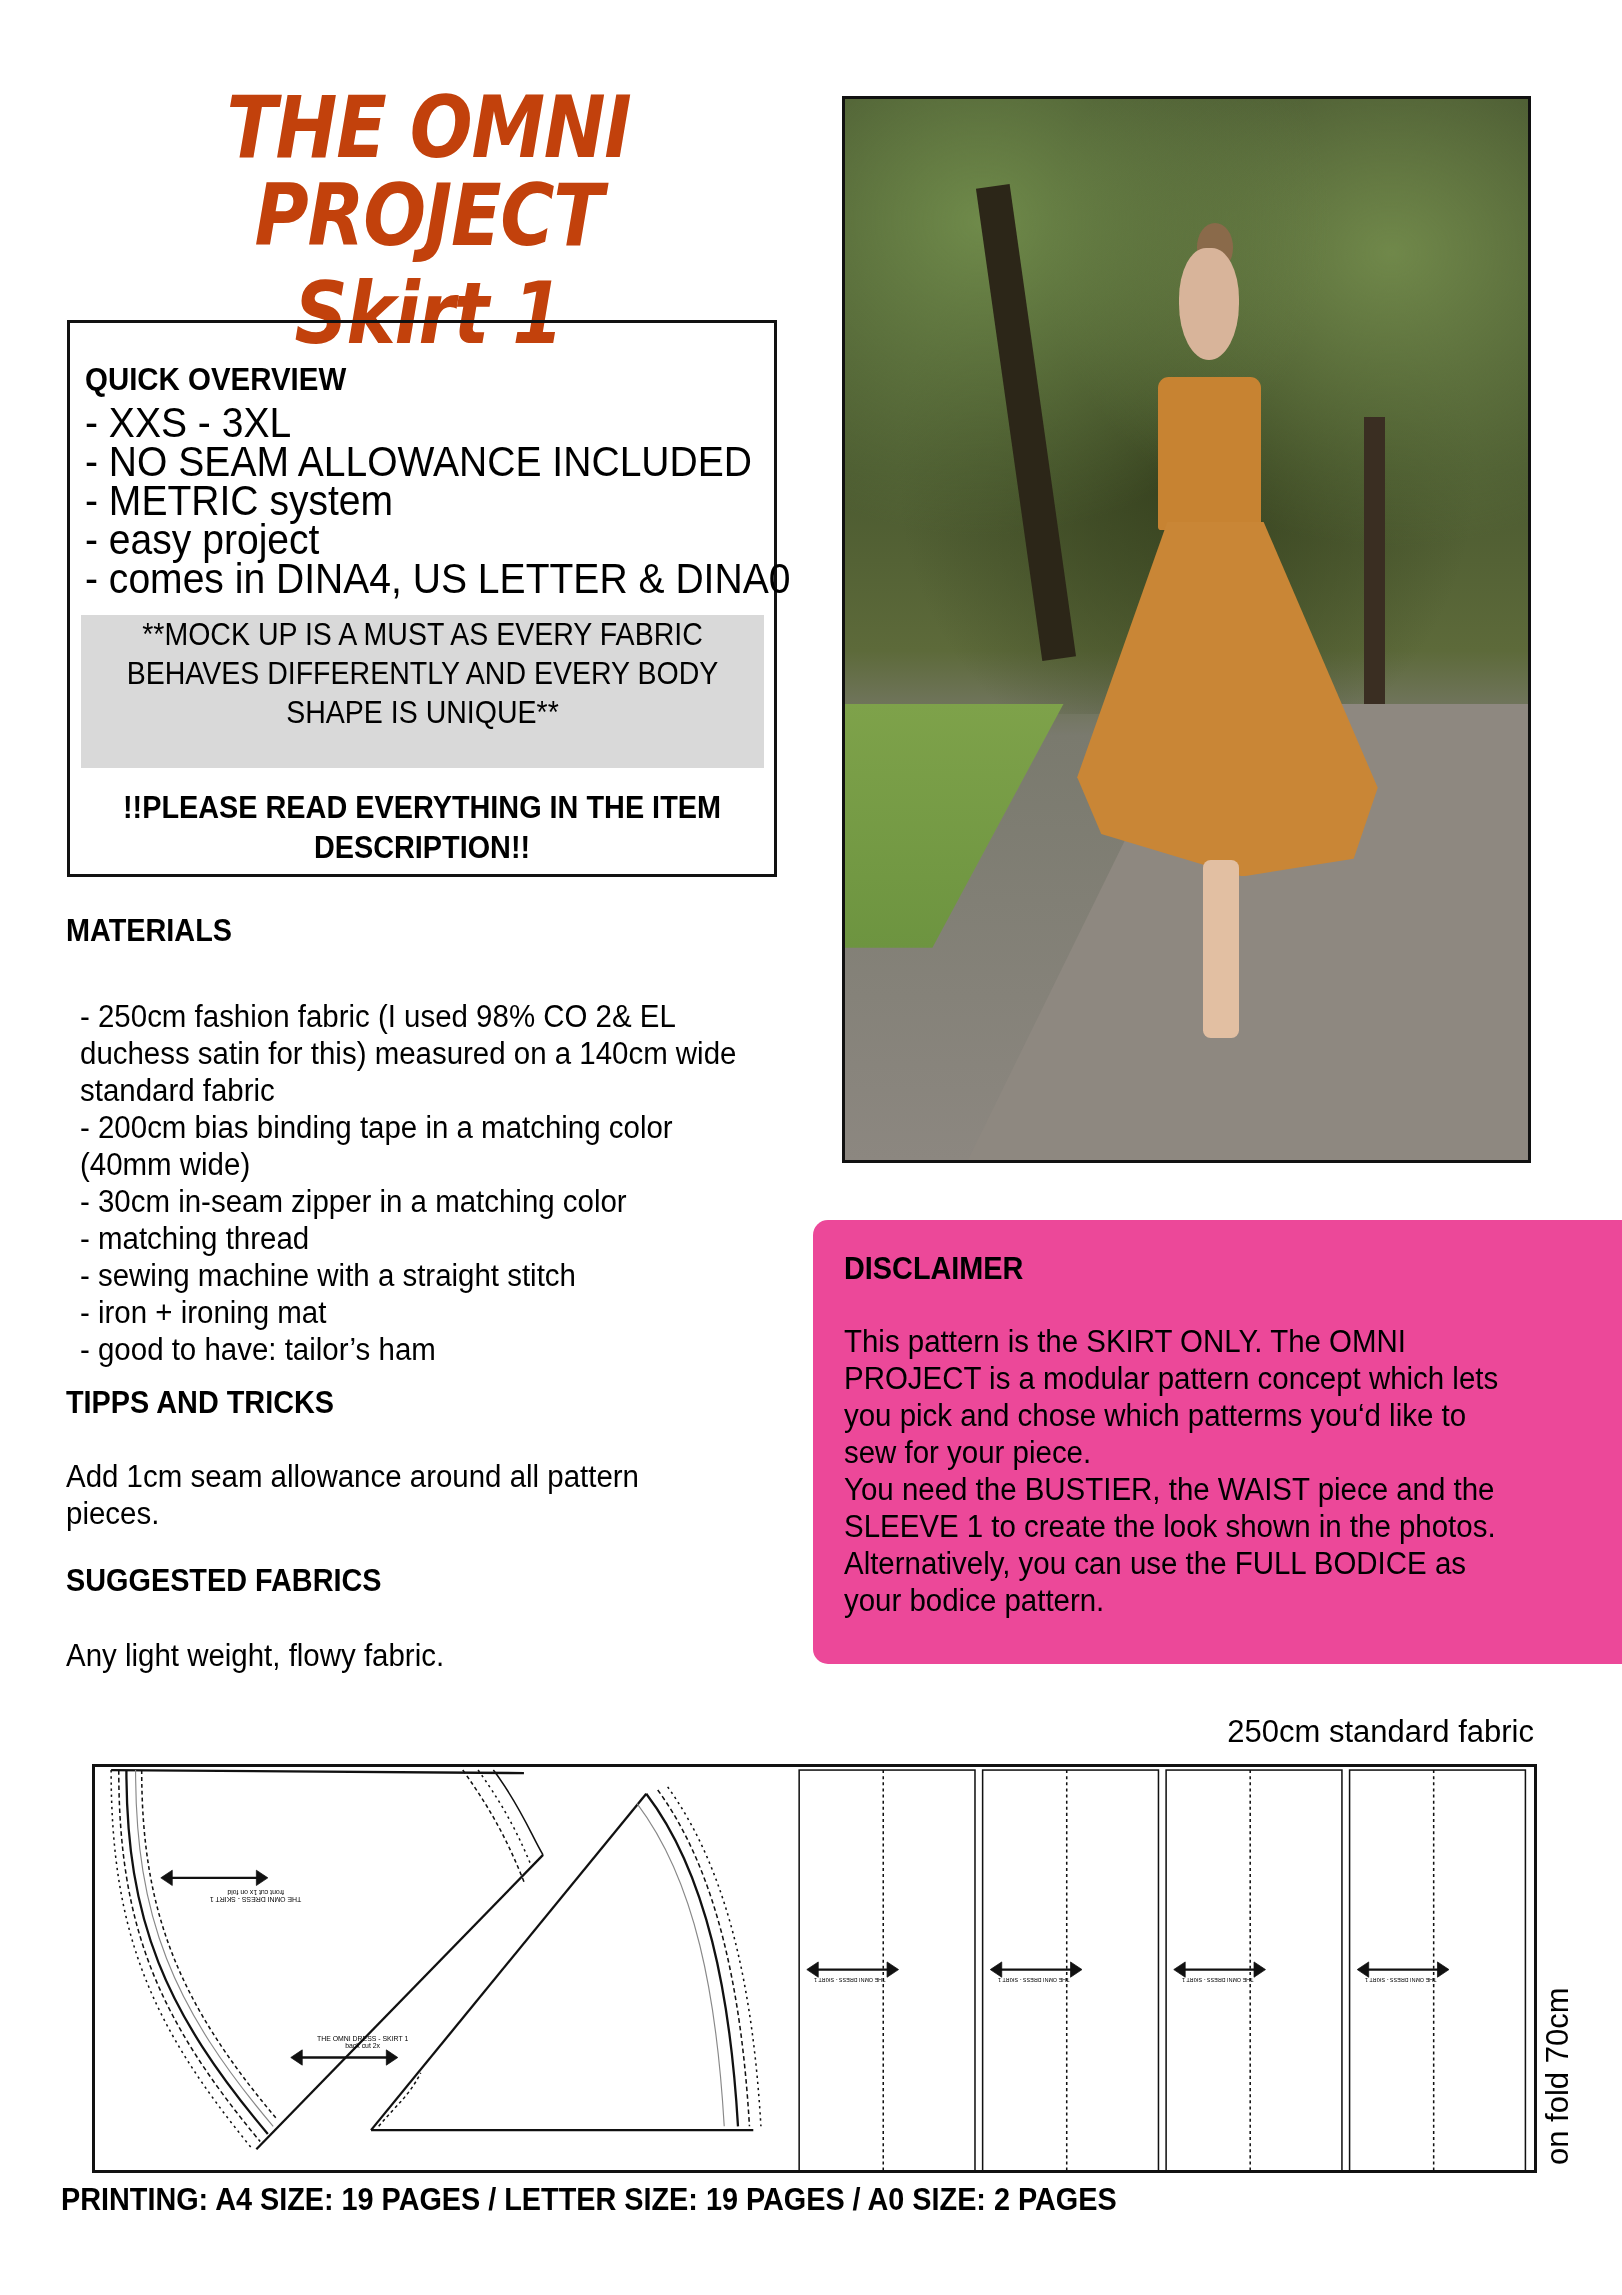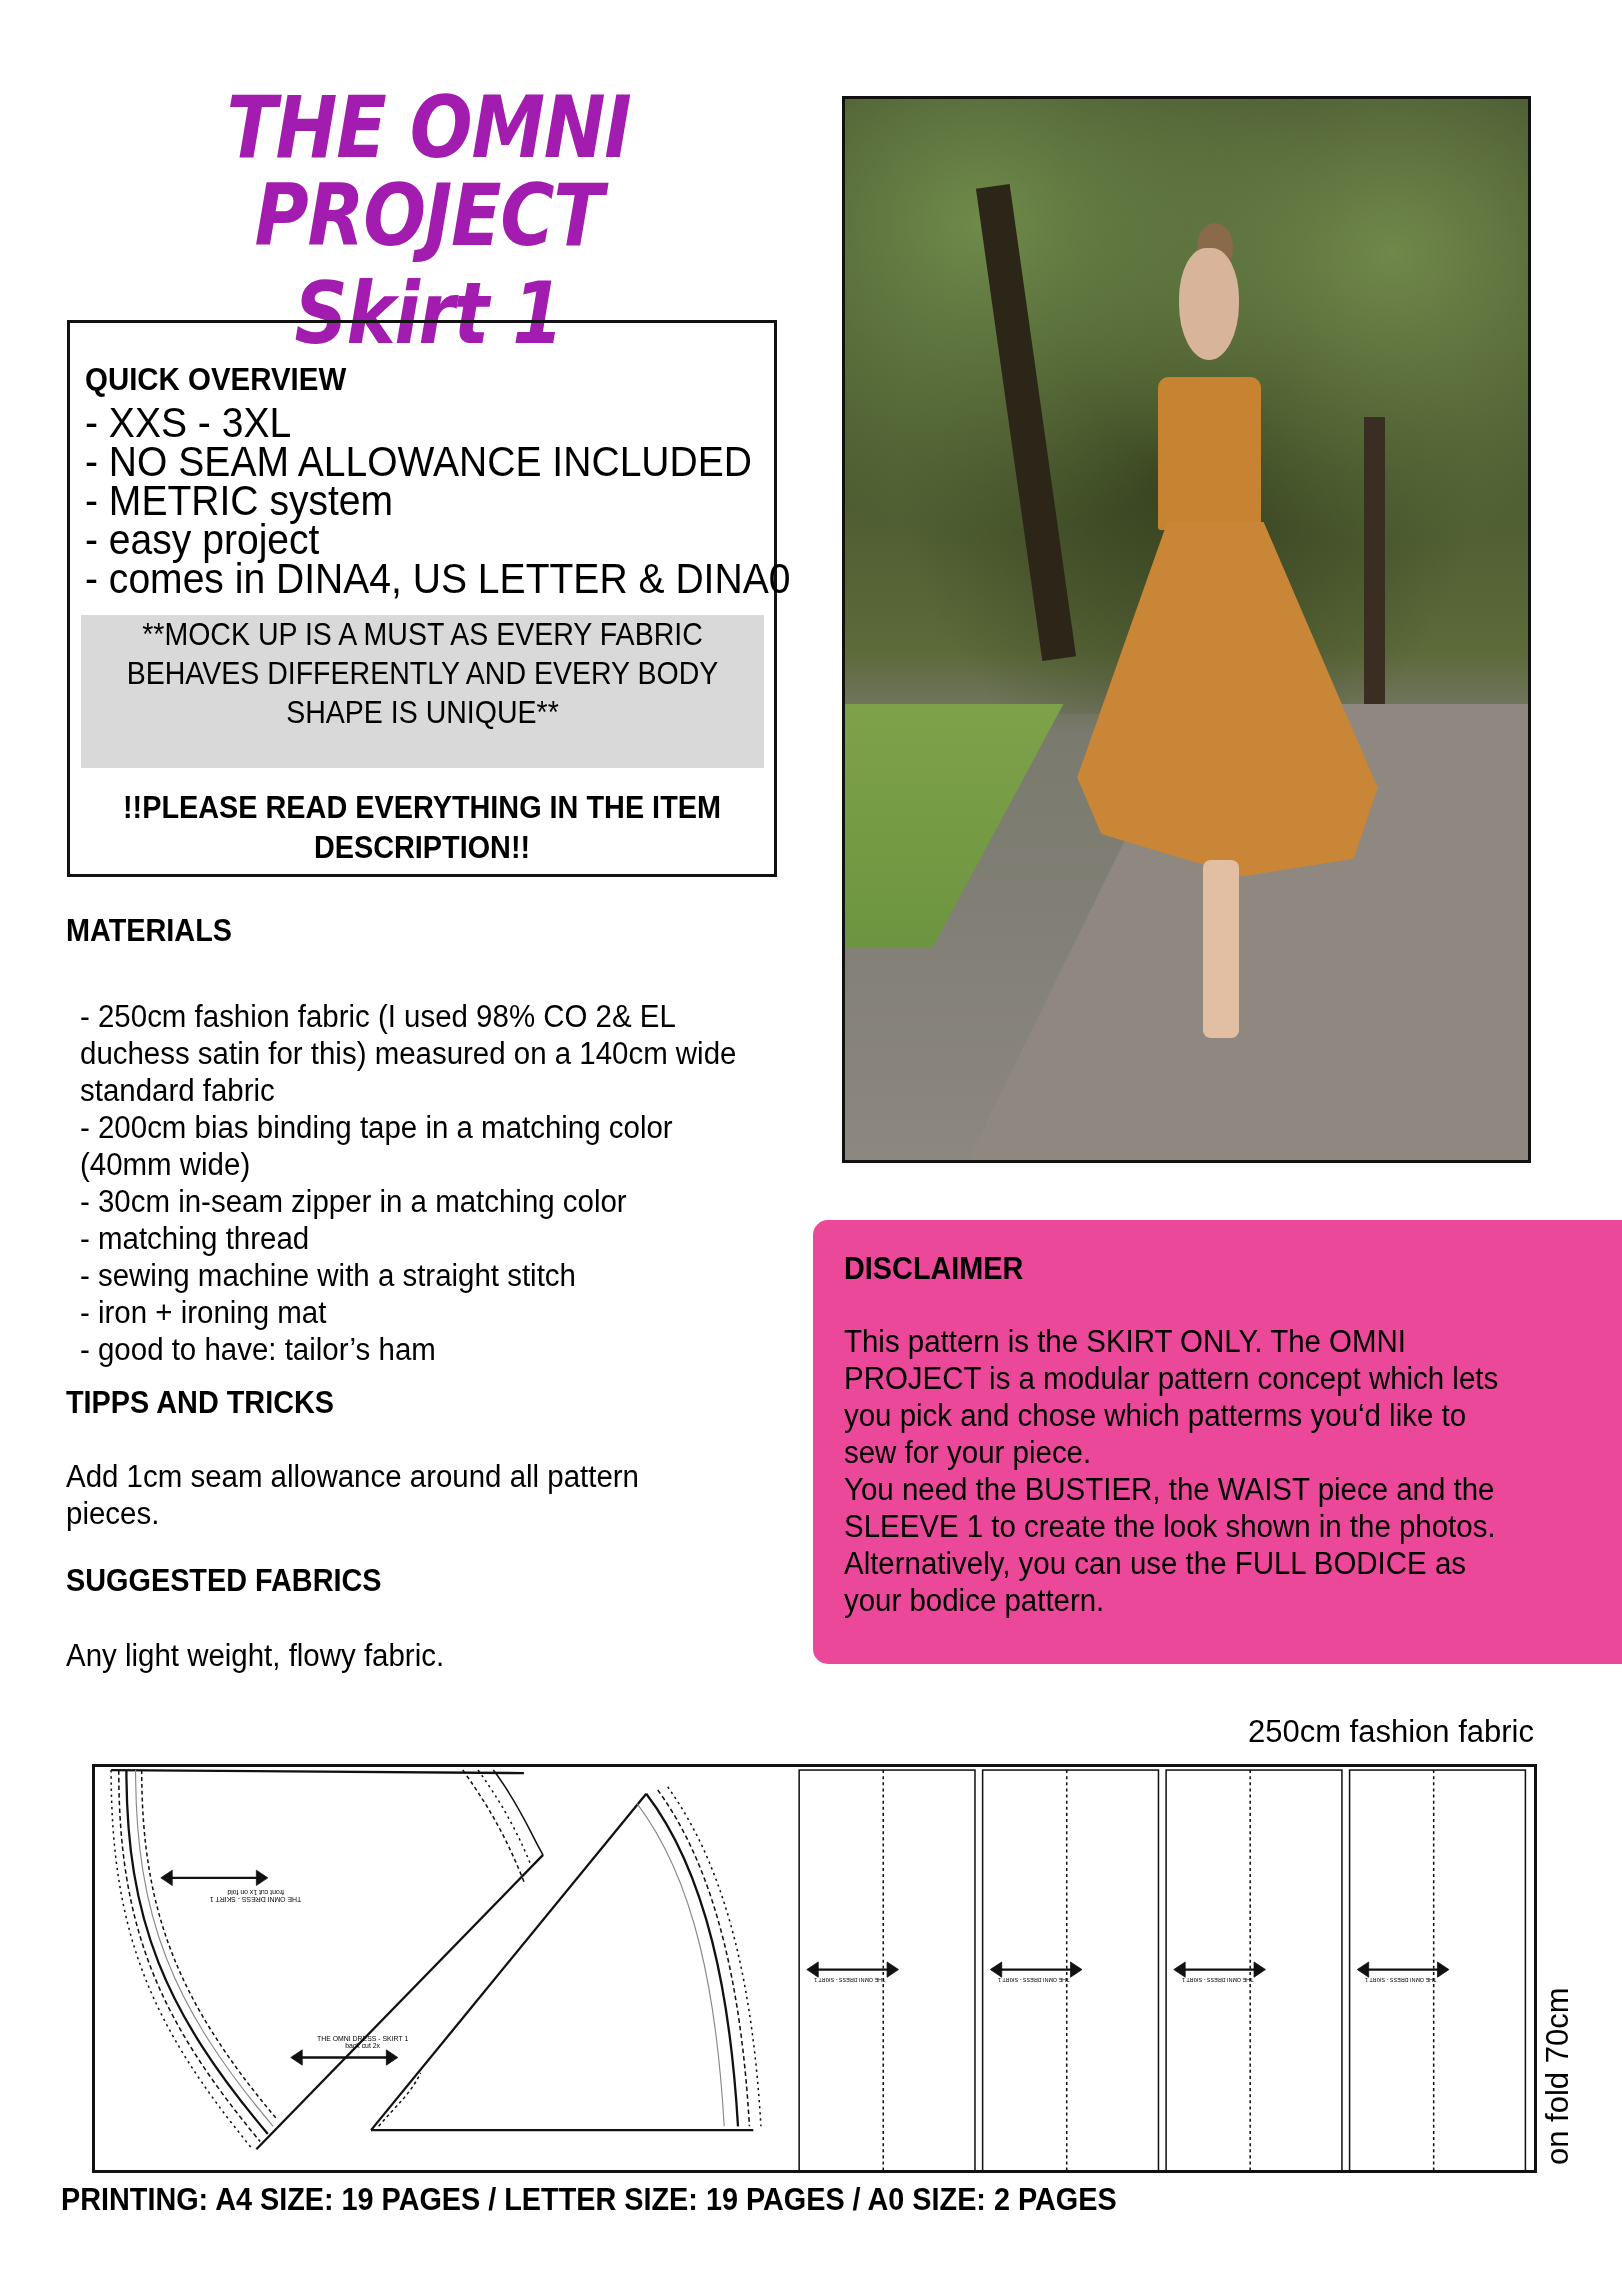--- a/index.html
+++ b/index.html
@@ -3,21 +3,21 @@
   <meta charset="utf-8">
   <style>
     html, body { margin: 0; padding: 0; background: #ffffff; }
     body { width: 1622px; height: 2295px; position: relative; overflow: hidden;
            font-family: "Liberation Sans", sans-serif; color: #000; }
     .abs { position: absolute; }
 
     
     .title { left: 46px; width: 765px; top: 84px; text-align: center;
              font-family: "DejaVu Sans", sans-serif; font-weight: 900; font-style: italic;
-             color: #a21caf; line-height: 1.02; letter-spacing: -1.5px; }
+             color: #c2410c; line-height: 1.02; letter-spacing: -1.5px; }
     .title .l1 { font-size: 86px; display: block; transform: scaleX(0.86); transform-origin: center; }
     .title .l2 { font-size: 86px; display: block; transform: scaleX(0.86); transform-origin: center; margin-top: 10.7px; }
 
     
     .overview { left: 67px; top: 320px; width: 710px; height: 557px;
                 border: 3.1px solid #111; box-sizing: border-box; }
     .ov-head { position: absolute; left: 15.3px; top: 38px; font-size: 32px; font-weight: bold; transform: scaleX(0.92); transform-origin: left; }
     .ov-list { position: absolute; left: 15.3px; top: 80px; margin: 0; padding: 0; list-style: none; font-size: 42px; line-height: 39px; }
     .ov-list li { transform: scaleX(0.93); transform-origin: left; white-space: nowrap; }
     .mock { position: absolute; left: 10.7px; top: 292px; width: 683px; height: 153px;
@@ -128,21 +128,21 @@
 <div class="abs body-text" style="left:66px; top:1637px; width:689px;">Any light weight, flowy fabric.</div>
 
 <div class="abs disclaimer">
   <div class="disc-head">DISCLAIMER</div>
   <div class="disc-body">
     <p>This pattern is the SKIRT ONLY. The OMNI PROJECT is a modular pattern concept which lets you pick and chose which patterms you‘d like to sew for your piece.</p>
     <p>You need the BUSTIER, the WAIST piece and the SLEEVE 1 to create the look shown in the photos. Alternatively, you can use the FULL BODICE as your bodice pattern.</p>
   </div>
 </div>
 
-<div class="abs fabric-label">250cm fashion fabric</div>
+<div class="abs fabric-label">250cm standard fabric</div>
 
 <div class="abs layout">
   <svg width="1445" height="409" viewBox="0 0 1888 535">
 
     <g fill="none" stroke="#111">
       <path d="M 20 2 L 560 6 C 580 60 600 120 620 185 L 210 840" stroke-width="0"></path>
       <path d="M 20 4 L 560 8" stroke-width="3"></path>
       <path d="M 40 4 C 40 200 90 320 225 480" stroke-width="3"></path>
       <path d="M 30 4 C 30 210 82 330 215 490" stroke-width="2" stroke-dasharray="6 4"></path>
       <path d="M 20 4 C 20 220 74 340 205 500" stroke-width="2" stroke-dasharray="3 5"></path>

